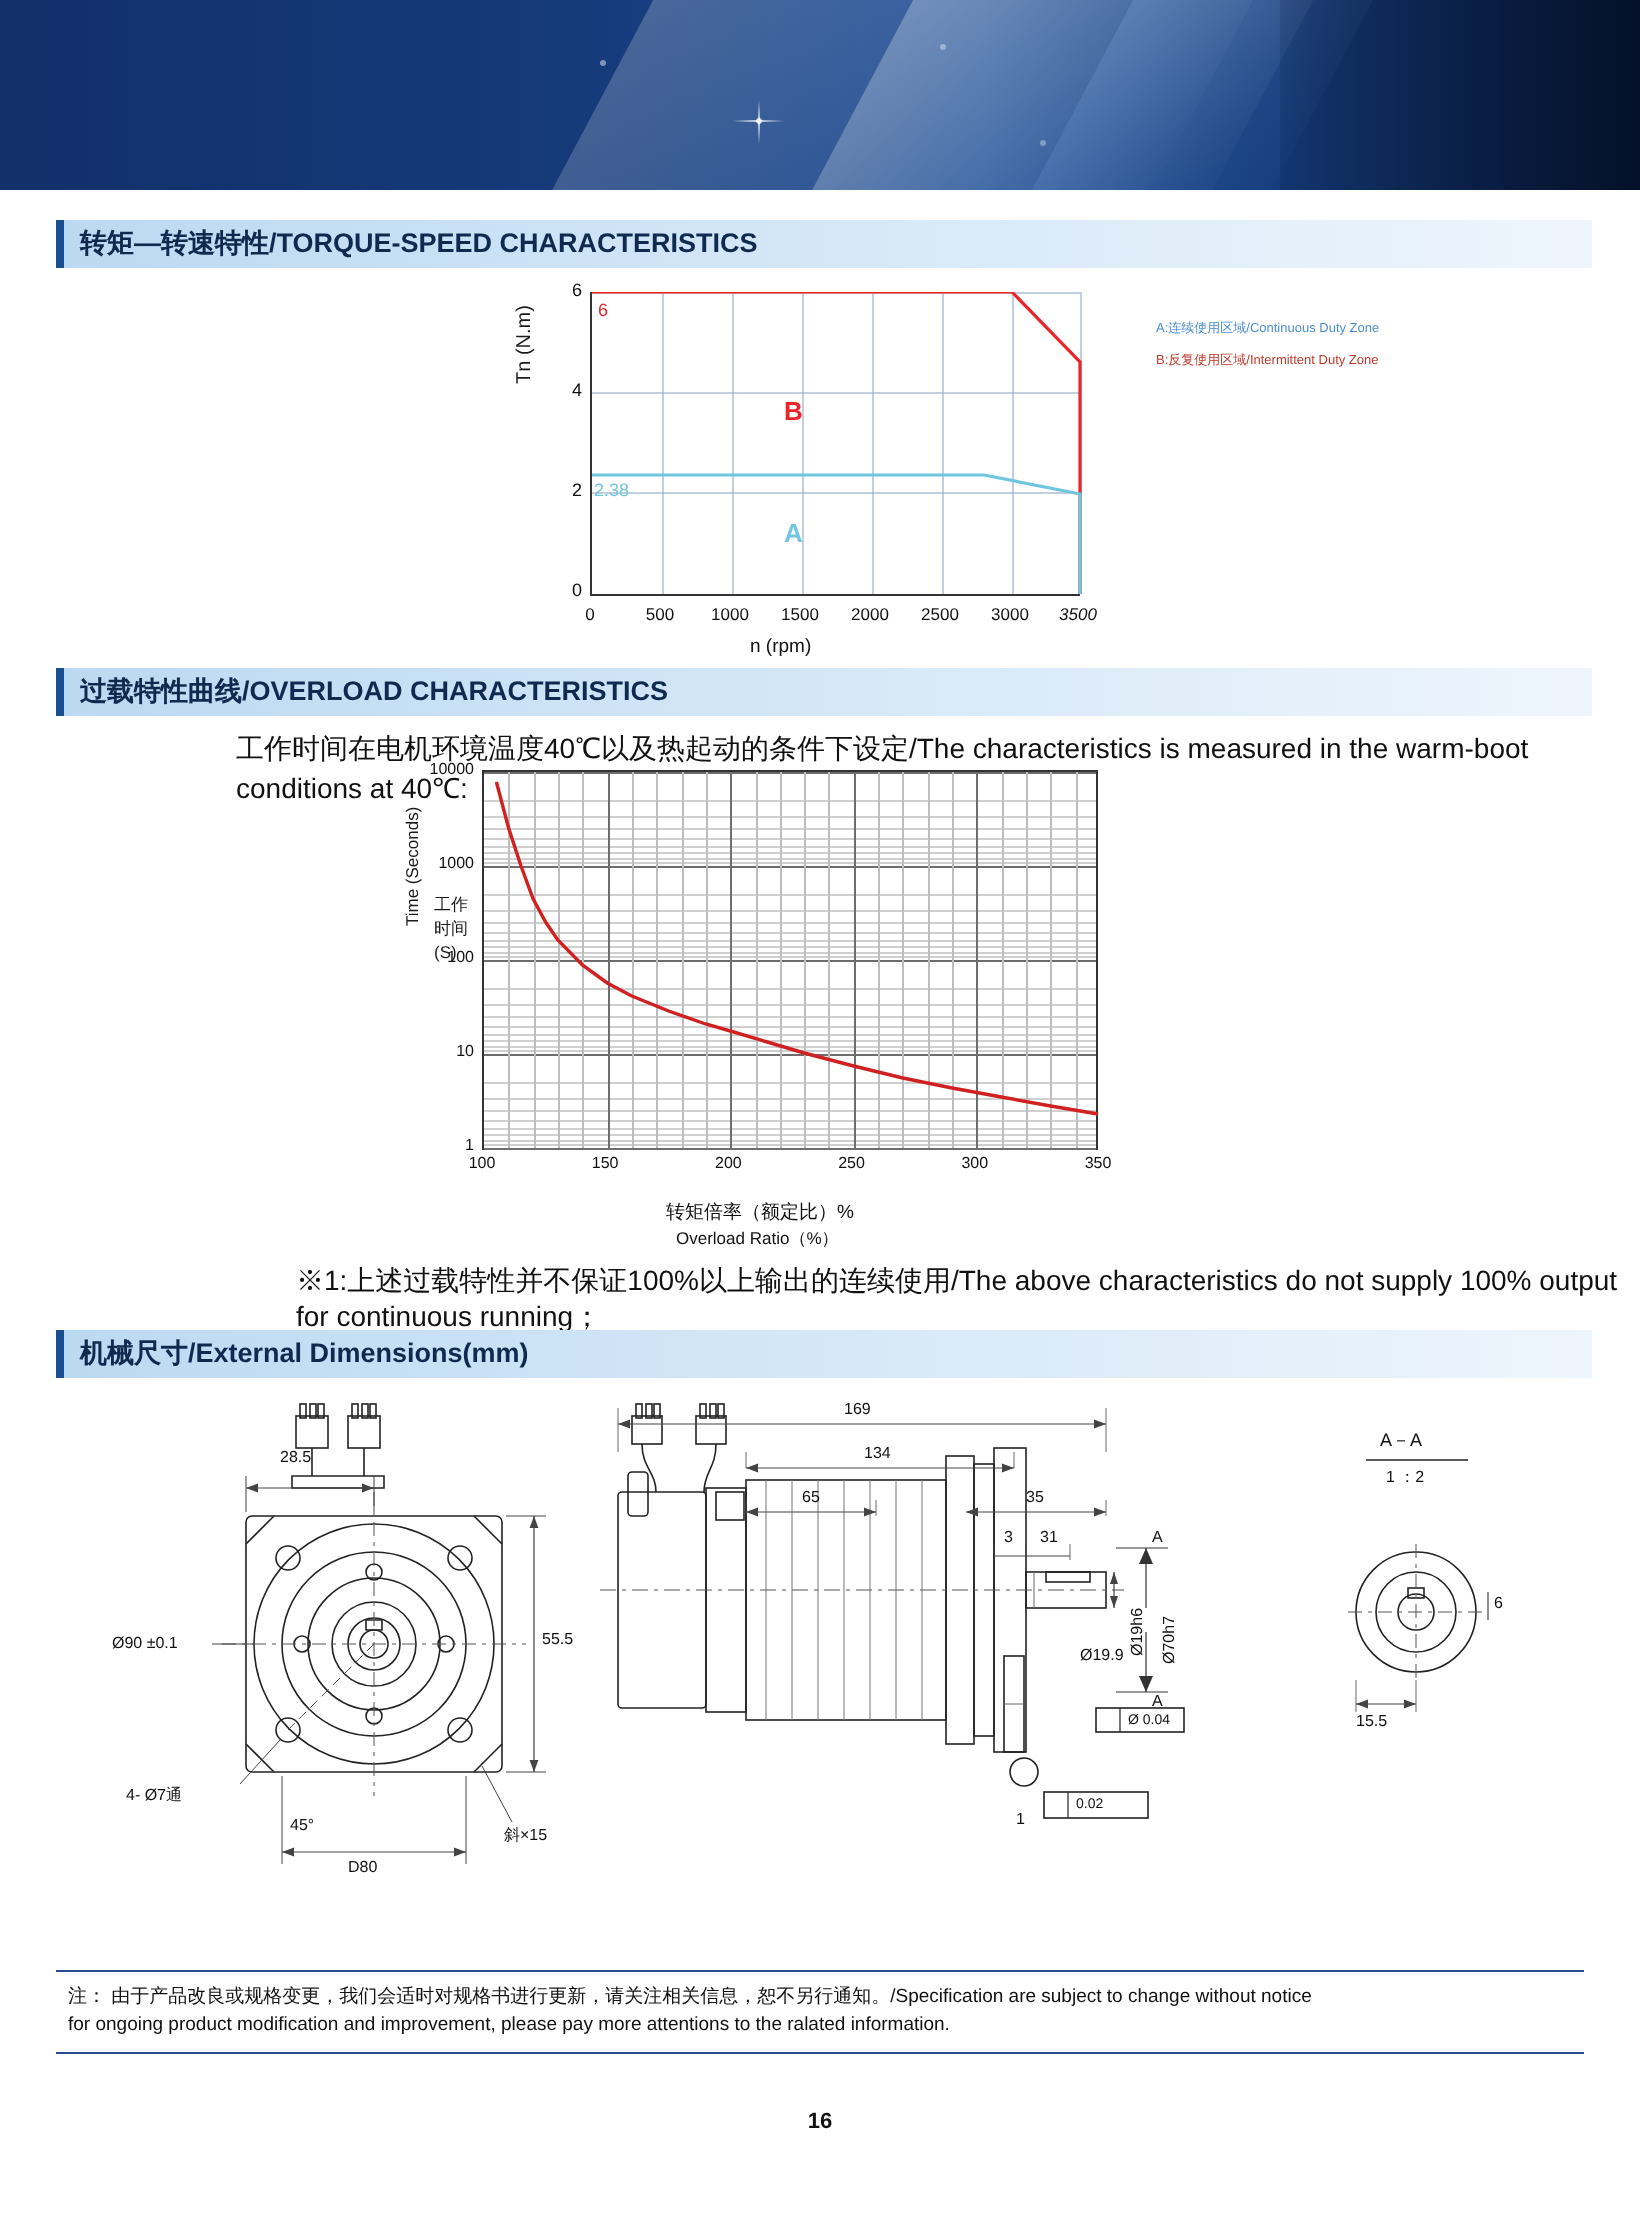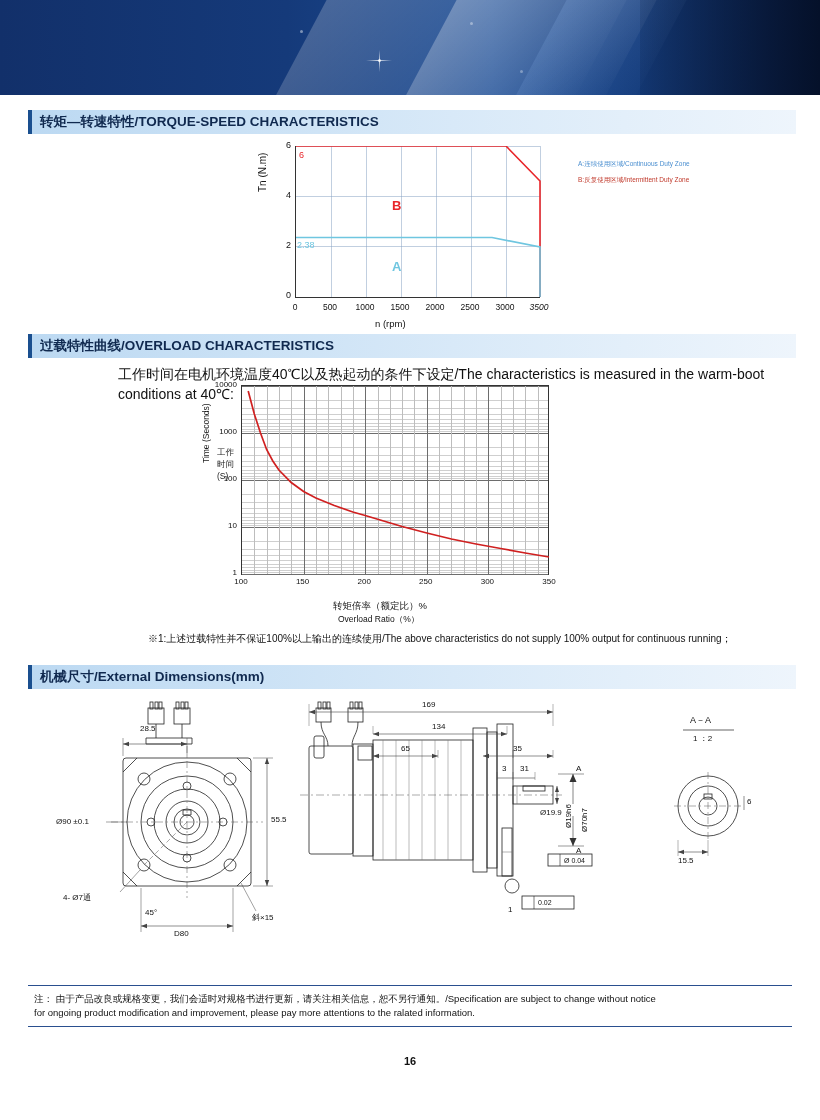--- a/index.html
+++ b/index.html
@@ -65,21 +65,21 @@
   .ol-ylab{position:absolute;right:3px;font-size:8px;color:#111;transform:translateY(-5px);text-align:right;width:42px;}
   .ol-xlab{position:absolute;font-size:8px;color:#111;text-align:center;top:192px;width:40px;}
   .ol-ytitle{position:absolute;font-size:8.5px;white-space:nowrap;}
 
   
   #dim-area{position:absolute;left:28px;top:700px;width:764px;height:280px;}
   .dimtext{position:absolute;font-size:8px;color:#111;white-space:nowrap;}
   .dimtext.sm{font-size:7px;}
 
   
-  .note{position:absolute;font-size:10px;color:#111;}
+  .note{position:absolute;font-size:14px;color:#111;}
   .footer-note{position:absolute;left:28px;top:985px;width:764px;border-top:1px solid #2a4f8f;border-bottom:1px solid #2a4f8f;padding:6px 0 6px 0;}
   .footer-note p{margin:0;font-size:9.5px;line-height:1.45;padding-left:6px;color:#111;}
   .pagenum{position:absolute;left:0;top:1055px;width:820px;text-align:center;font-size:11px;font-weight:bold;color:#111;}
   svg{display:block;}
 </style>
 </head>
 <body>
 
 <div class="page">
 
@@ -419,21 +419,21 @@
     <div class="dimtext" style="left:117px;top:208px;text-align:right;">45°</div>
     <div class="dimtext" style="left:146px;top:229px;">D80</div>
     <div class="dimtext" style="left:224px;top:212px;">斜×15</div>
 
     <div class="dimtext" style="left:394px;top:0px;">169</div>
     <div class="dimtext" style="left:404px;top:22px;">134</div>
     <div class="dimtext" style="left:373px;top:44px;">65</div>
     <div class="dimtext" style="left:485px;top:44px;">35</div>
     <div class="dimtext" style="left:474px;top:64px;">3</div>
     <div class="dimtext" style="left:492px;top:64px;">31</div>
-    <div class="dimtext" style="left:464px;top:108px;padding-left:48px;">Ø19.9</div>
+    <div class="dimtext" style="left:464px;top:123px;padding-left:48px;">Ø19.9</div>
     <div class="dimtext" style="left:536px;top:128px;transform:rotate(-90deg);transform-origin:left top;">Ø19h6</div>
     <div class="dimtext" style="left:552px;top:132px;transform:rotate(-90deg);transform-origin:left top;">Ø70h7</div>
     <div class="dimtext sm" style="left:536px;top:157px;">Ø 0.04</div>
     <div class="dimtext sm" style="left:510px;top:199px;">0.02</div>
     <div class="dimtext" style="left:548px;top:64px;">A</div>
     <div class="dimtext" style="left:548px;top:146px;">A</div>
     <div class="dimtext" style="left:480px;top:205px;">1</div>
 
     <div class="dimtext" style="left:662px;top:14px;font-size:9px;">A－A</div>
     <div class="dimtext" style="left:665px;top:33px;font-size:8px;">1 ：2</div>

